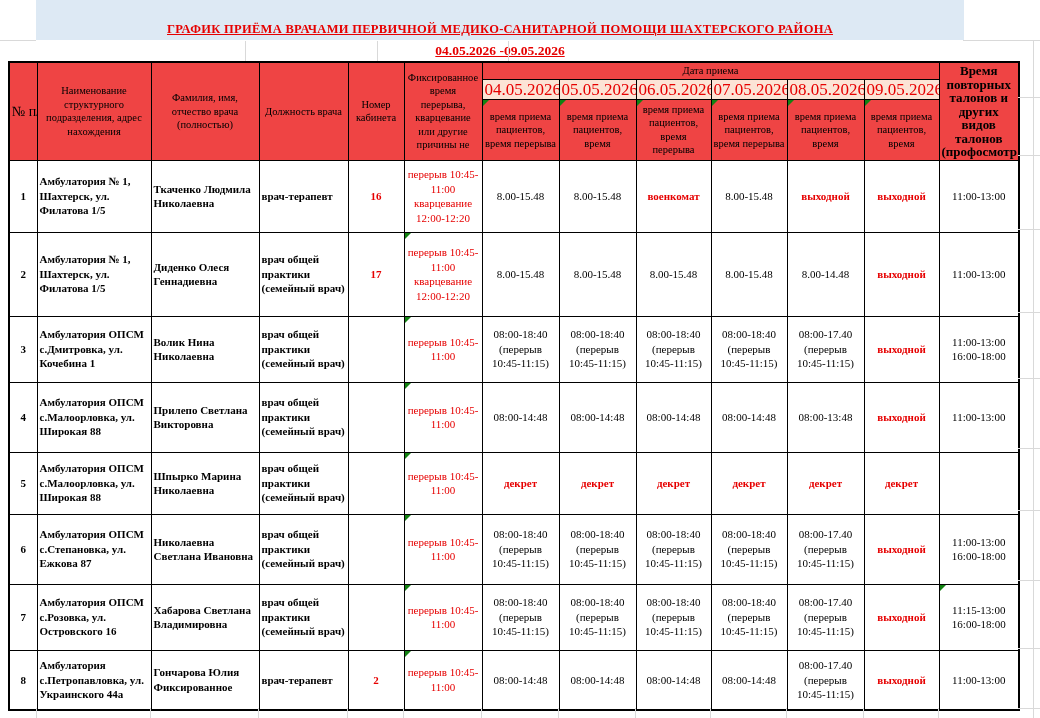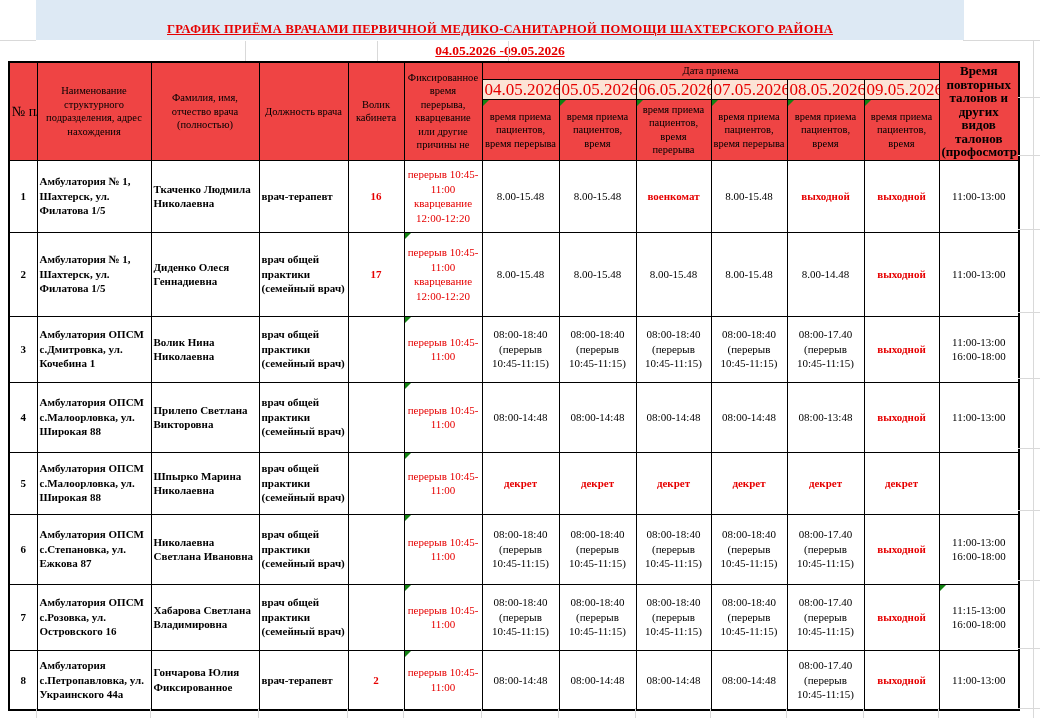--- a/index.html
+++ b/index.html
@@ -60,21 +60,21 @@
         <col style="width:77px">
         <col style="width:75px">
       <col style="width:80px">
     </colgroup>
     <thead>
       <tr style="height:17px">
         <th rowspan="3" class="nums">№ п/п</th>
         <th rowspan="3">Наименование структурного подразделения, адрес нахождения</th>
         <th rowspan="3">Фамилия, имя, отчество врача (полностью)</th>
         <th rowspan="3">Должность врача</th>
-        <th rowspan="3">Волик кабинета</th>
+        <th rowspan="3">Номер кабинета</th>
         <th rowspan="3" class="fixedh">Фиксированное время перерыва, кварцевание или другие причины не</th>
         <th colspan="6">Дата приема</th>
         <th rowspan="3" class="boldh">Время повторных талонов и других видов талонов (профосмотр</th>
       </tr>
       <tr style="height:19px">
         <th class="date">04.05.2026</th>
         <th class="date">05.05.2026</th>
         <th class="date">06.05.2026</th>
         <th class="date">07.05.2026</th>
         <th class="date">08.05.2026</th>

